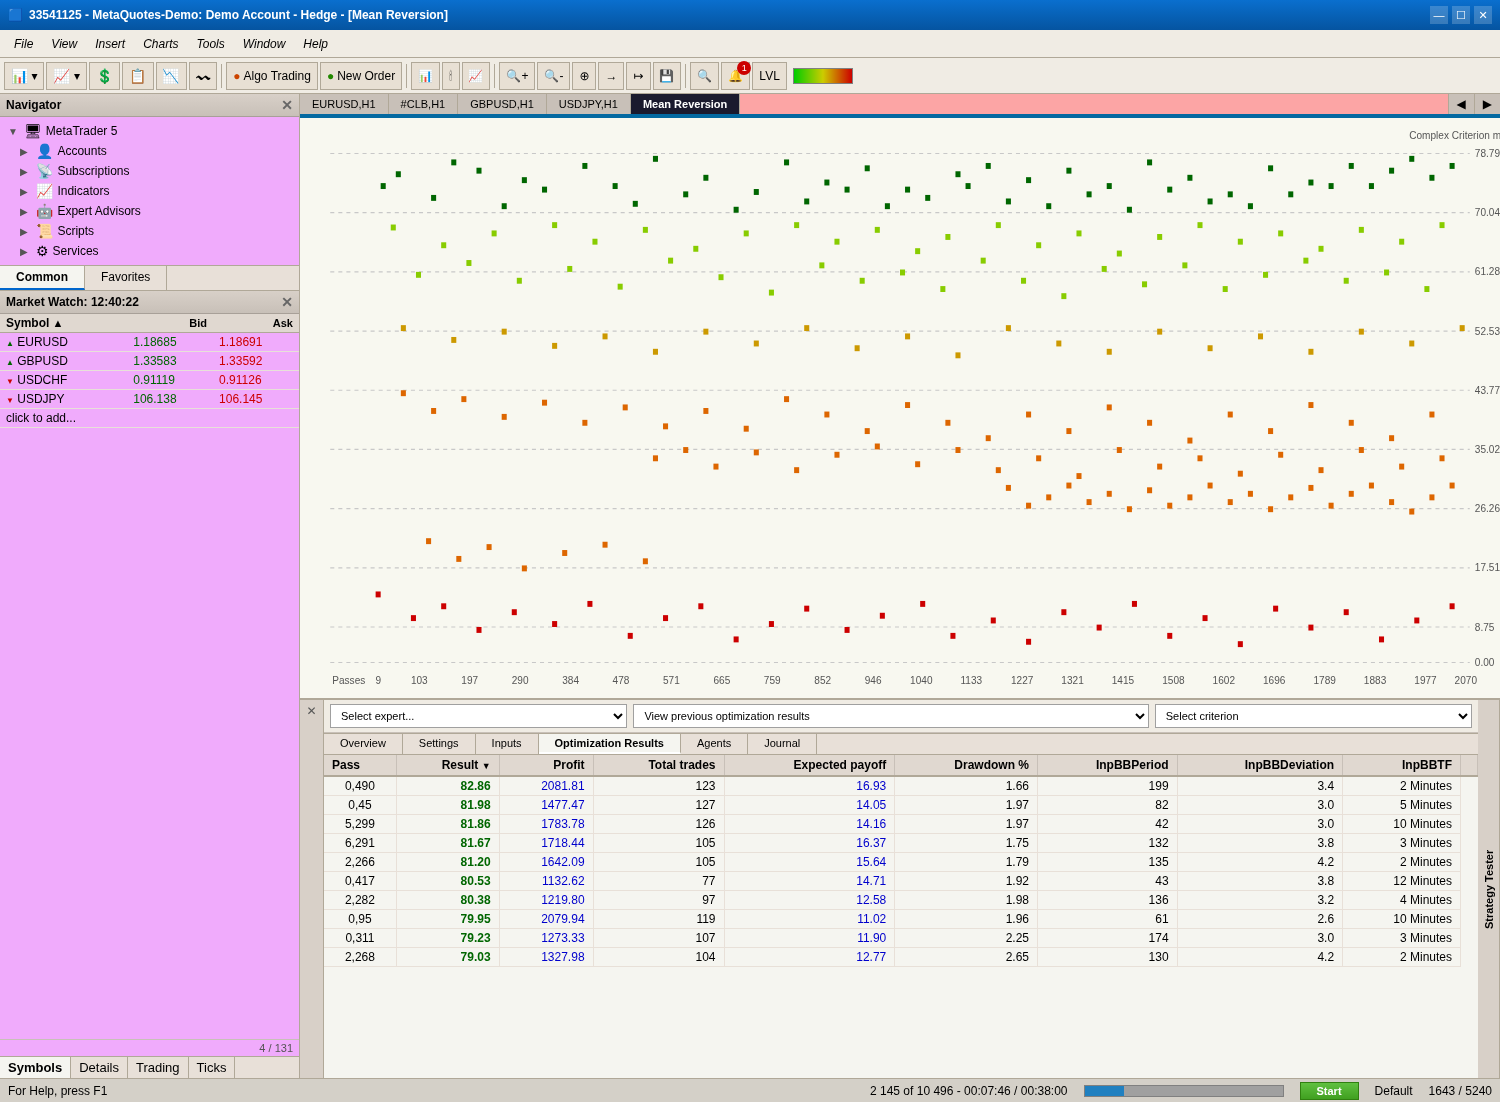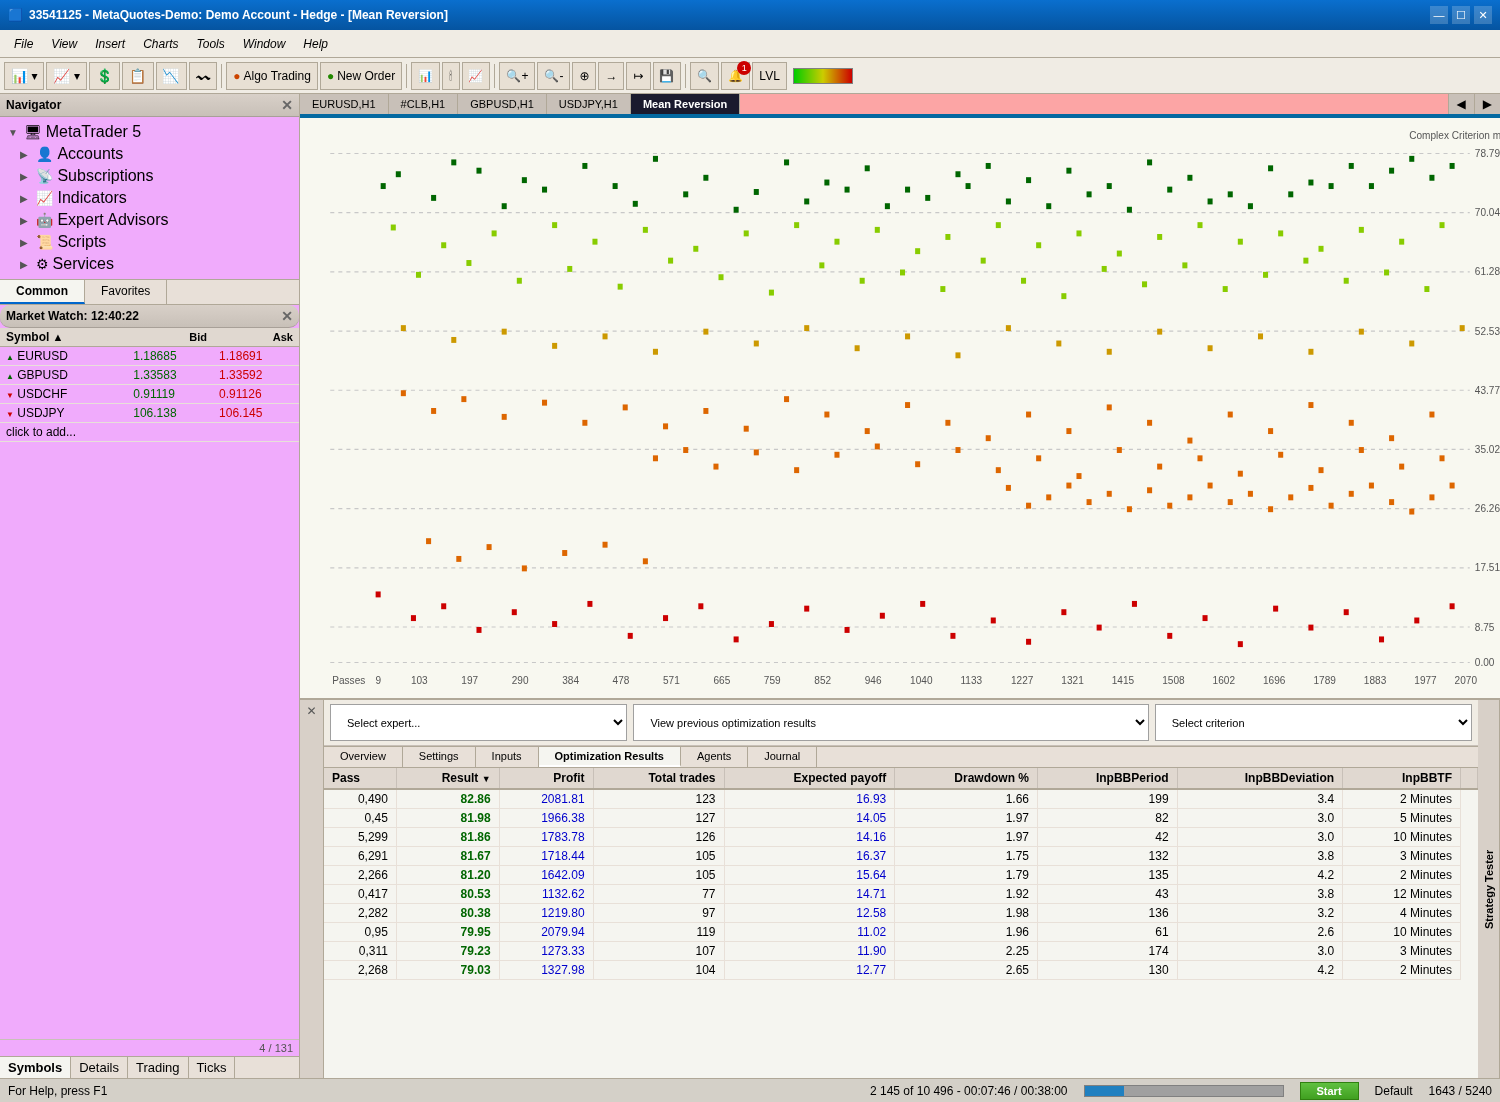--- a/index.html
+++ b/index.html
@@ -99,41 +99,41 @@
     .nav-tree { padding: 4px 0; }
     .nav-item {
       display: flex;
       align-items: center;
       padding: 2px 8px;
       cursor: pointer;
       gap: 4px;
     }
     .nav-item .expand { font-size: 10px; color: #555; width: 12px; }
     .nav-item .icon { font-size: 14px; }
-    .nav-item .label { font-size: 16px; }
+    .nav-item .label { font-size: 12px; }
     .nav-tabs {
       display: flex;
       border-top: 1px solid #b0a898;
       background: #e8e0d8;
     }
     .nav-tab {
       padding: 4px 16px;
       cursor: pointer;
       font-size: 12px;
       border-right: 1px solid #b0a898;
     }
     .nav-tab.active {
       background: #f5f5f0;
       font-weight: bold;
       border-bottom: 2px solid #0066cc;
     }
 
     
     #market-watch { flex: 1; display: flex; flex-direction: column; overflow: hidden; }
-    .mw-header { background: linear-gradient(to bottom, #d8d0c8, #c8c0b8); padding: 3px 6px; display: flex; justify-content: space-between; align-items: center; font-weight: bold; border-bottom: 1px solid #a8a098; border-radius: 10px; }
+    .mw-header { background: linear-gradient(to bottom, #d8d0c8, #c8c0b8); padding: 3px 6px; display: flex; justify-content: space-between; align-items: center; font-weight: bold; border-bottom: 1px solid #a8a098; }
     .mw-table { flex: 1; overflow: hidden; }
     .mw-table table { width: 100%; border-collapse: collapse; }
     .mw-table th { background: #e0d8d0; padding: 2px 6px; text-align: left; border-bottom: 1px solid #b0a898; font-size: 11px; }
     .mw-table td { padding: 2px 6px; font-size: 12px; border-bottom: 1px solid #e8e0d8; }
     .bid { color: #006600; }
     .ask { color: #cc0000; }
     .mw-tabs { display: flex; border-top: 1px solid #b0a898; background: #e8e0d8; }
     .mw-tab { padding: 3px 8px; cursor: pointer; font-size: 13px; border-right: 1px solid #b0a898; }
     .mw-tab.active { background: #f5f5f0; font-weight: bold; }
 
@@ -189,24 +189,24 @@
 
     #tester-toolbar {
       display: flex;
       align-items: center;
       padding: 4px 6px;
       gap: 6px;
       border-bottom: 1px solid #c8c0b8;
       background: #f0ece4;
     }
     .tester-select {
-      height: 37px;
+      height: 24px;
       border: 1px solid #a0a0a0;
       background: white;
-      padding: 2px 12px;
+      padding: 2px 6px;
       font-size: 11px;
       cursor: pointer;
     }
     .tester-select-wide { width: 300px; }
     .tester-select-med { width: 520px; }
     .tester-select-small { width: 320px; }
 
     
     #results-table-container {
       flex: 1;
@@ -230,21 +230,21 @@
     }
     #results-table th:first-child { text-align: left; }
     #results-table th .sort-arrow { font-size: 9px; }
     #results-table td {
       padding: 2px 8px;
       text-align: right;
       border-bottom: 1px solid #e8e0d8;
       border-right: 1px solid #e8e0d8;
       white-space: nowrap;
     }
-    #results-table td:first-child { text-align: right; margin-top: 24px; }
+    #results-table td:first-child { text-align: center; margin-top: 24px; }
     .result-value { color: #006600; font-weight: bold; }
     .profit-value { color: #0000cc; }
 
     
     #tester-tabs {
       display: flex;
       background: #e8e0d8;
       border-top: 1px solid #b0a898;
       border-bottom: 1px solid #b0a898;
     }
@@ -872,21 +872,21 @@
     <td>123</td>
     <td class="profit-value">16.93</td>
     <td>1.66</td>
     <td>199</td>
     <td>3.4</td>
     <td>2 Minutes</td>
   </tr>
                   <tr>
     <td>0,45</td>
     <td class="result-value">81.98</td>
-    <td class="profit-value">1966.38</td>
+    <td class="profit-value">1477.47</td>
     <td>127</td>
     <td class="profit-value">14.05</td>
     <td>1.97</td>
     <td>82</td>
     <td>3.0</td>
     <td>5 Minutes</td>
   </tr>
                   <tr>
     <td>5,299</td>
     <td class="result-value">81.86</td>

